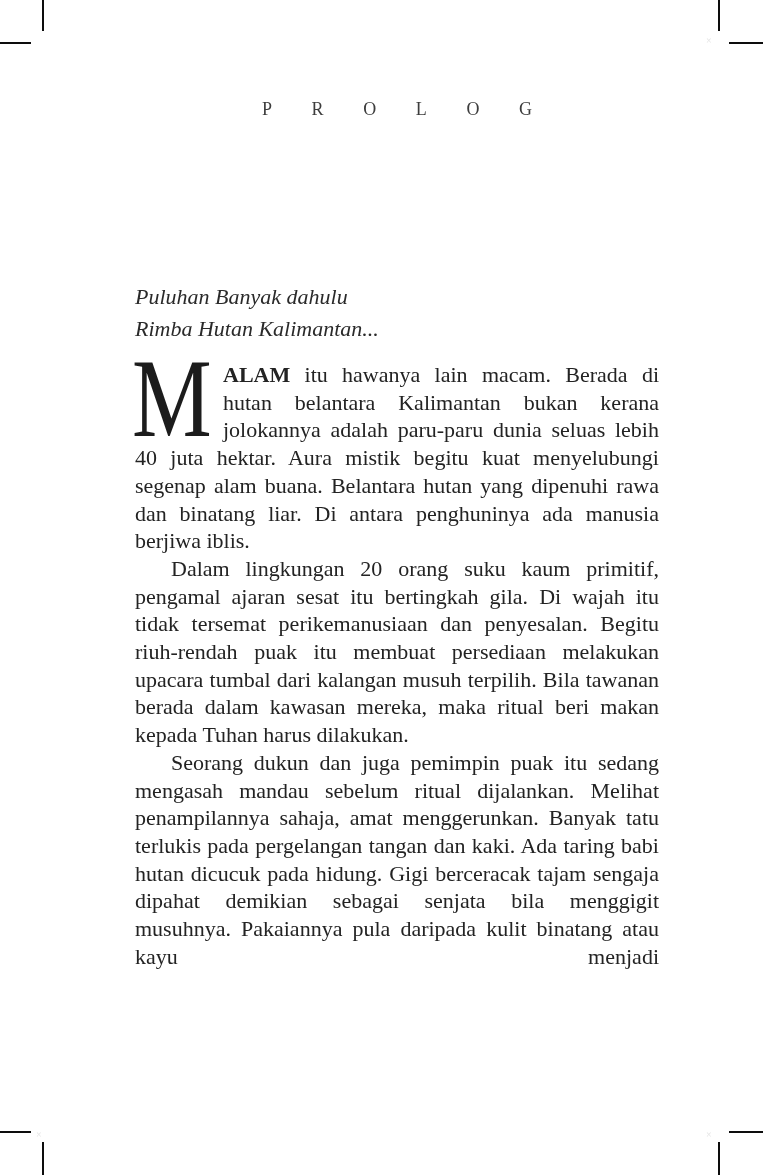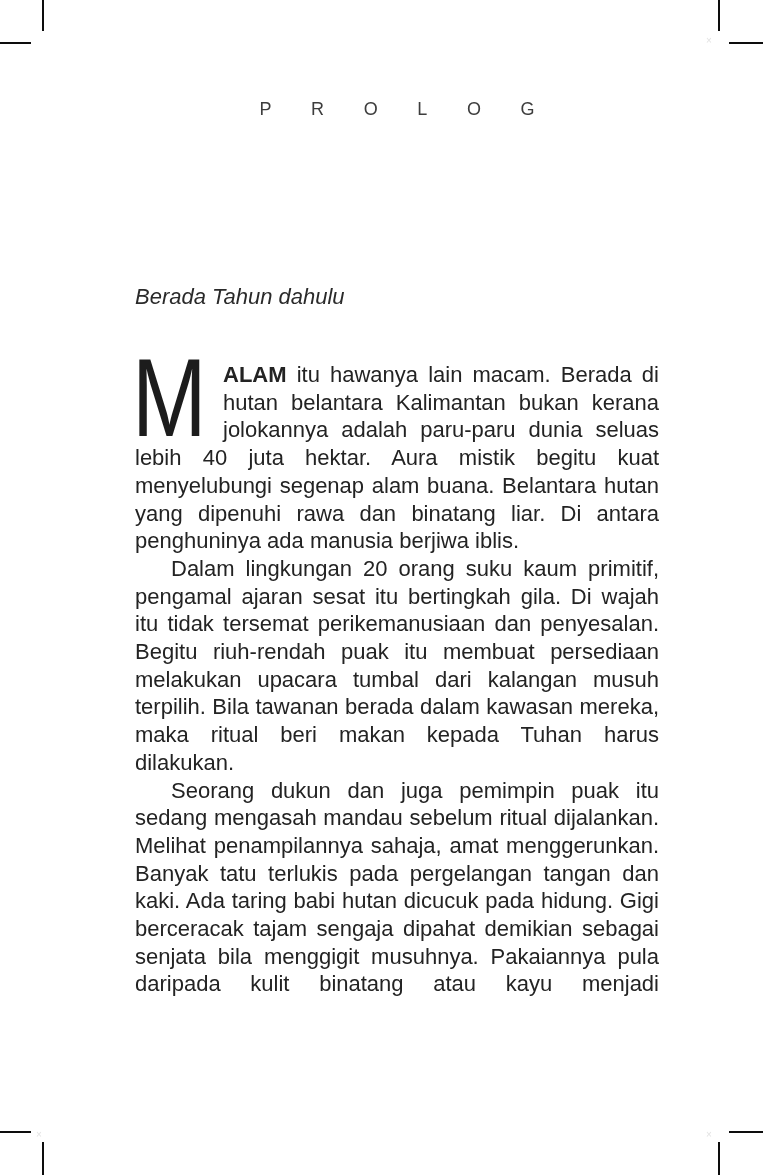--- a/index.html
+++ b/index.html
@@ -6,21 +6,21 @@
     margin: 0;
     padding: 0;
     background: #ffffff;
   }
   .page {
     position: relative;
     width: 763px;
     height: 1175px;
     background: #ffffff;
     overflow: hidden;
-    font-family: Liberation Sans, sans-serif;
+    font-family: Liberation Serif, serif;
   }
 
   
   .crop {
     position: absolute;
     background: #0d0d0d;
   }
   .crop.tl-v { left: 42px;  top: 0;       width: 2px;  height: 31px; }
   .crop.tl-h { left: 0;     top: 42px;    width: 31px; height: 2px;  }
   .crop.tr-v { left: 718px; top: 0;       width: 2px;  height: 31px; }
@@ -126,21 +126,22 @@
   <div class="crop br-h"></div>
   <div class="crop br-v"></div>
 
   <div class="regmark rm-tr">×</div>
   <div class="regmark rm-bl">×</div>
   <div class="regmark rm-br">×</div>
 
   <div class="title">PROLOG</div>
 
   <div class="epigraph">
-    <div>Berada Tahun dahulu</div>
+    <div>Puluhan Banyak dahulu</div>
+    <div>Rimba Hutan Kalimantan...</div>
   </div>
 
   <div class="body-text">
 
     <p>
       <span class="dropcap-box">
           <span class="glyph">M</span>
         </span><span class="lead-word">ALAM</span><span> itu hawanya lain macam. Berada di hutan belantara Kalimantan bukan kerana jolokannya adalah paru-paru dunia seluas lebih 40 juta hektar. Aura mistik begitu kuat menyelubungi segenap alam buana. Belantara hutan yang dipenuhi rawa dan binatang liar. Di antara penghuninya ada manusia berjiwa iblis.</span>
     </p>
 

